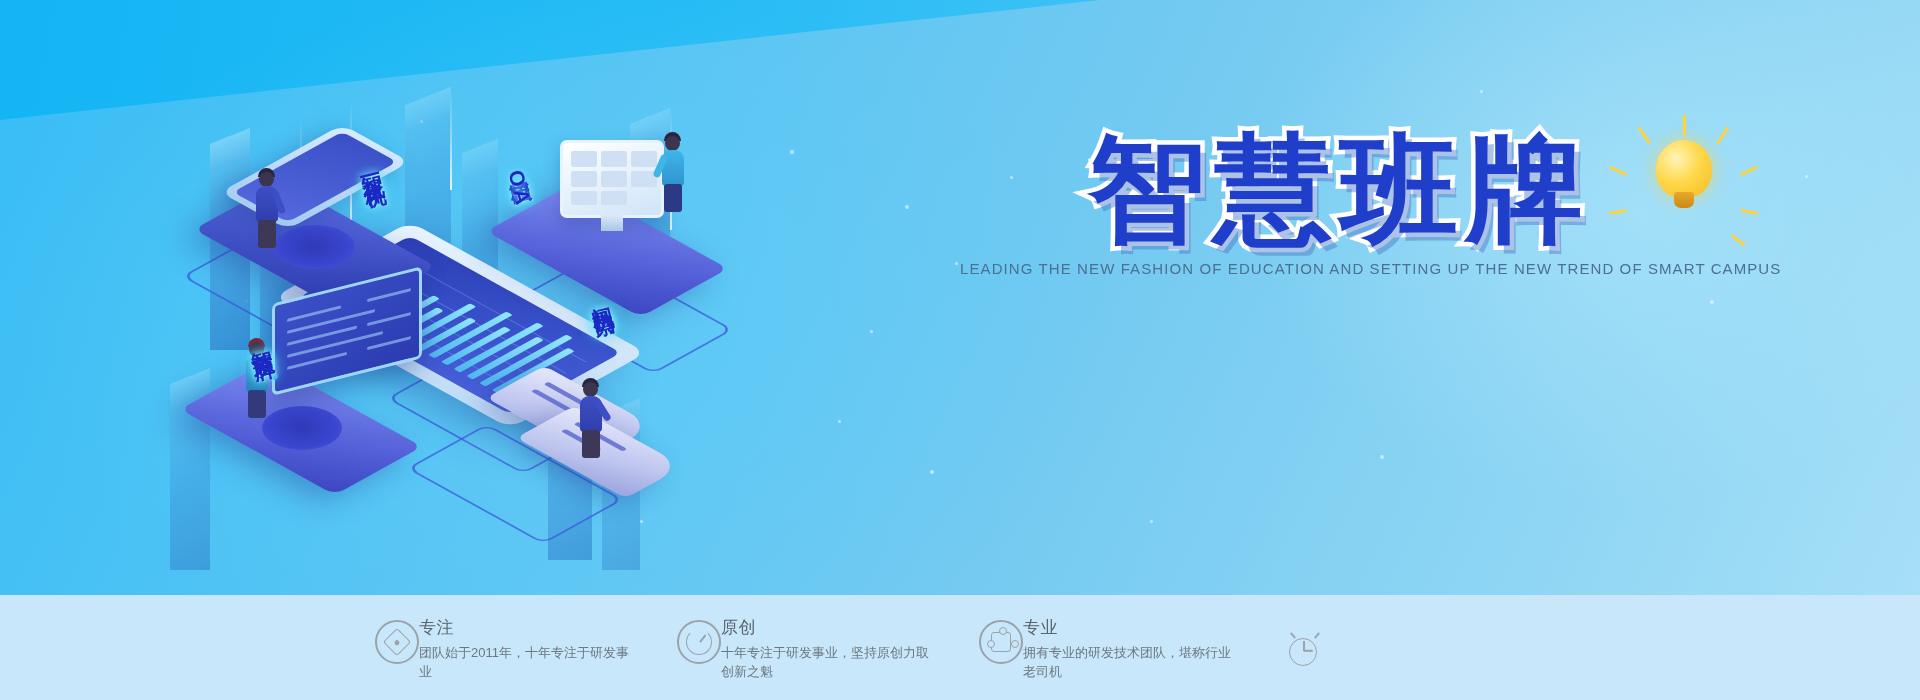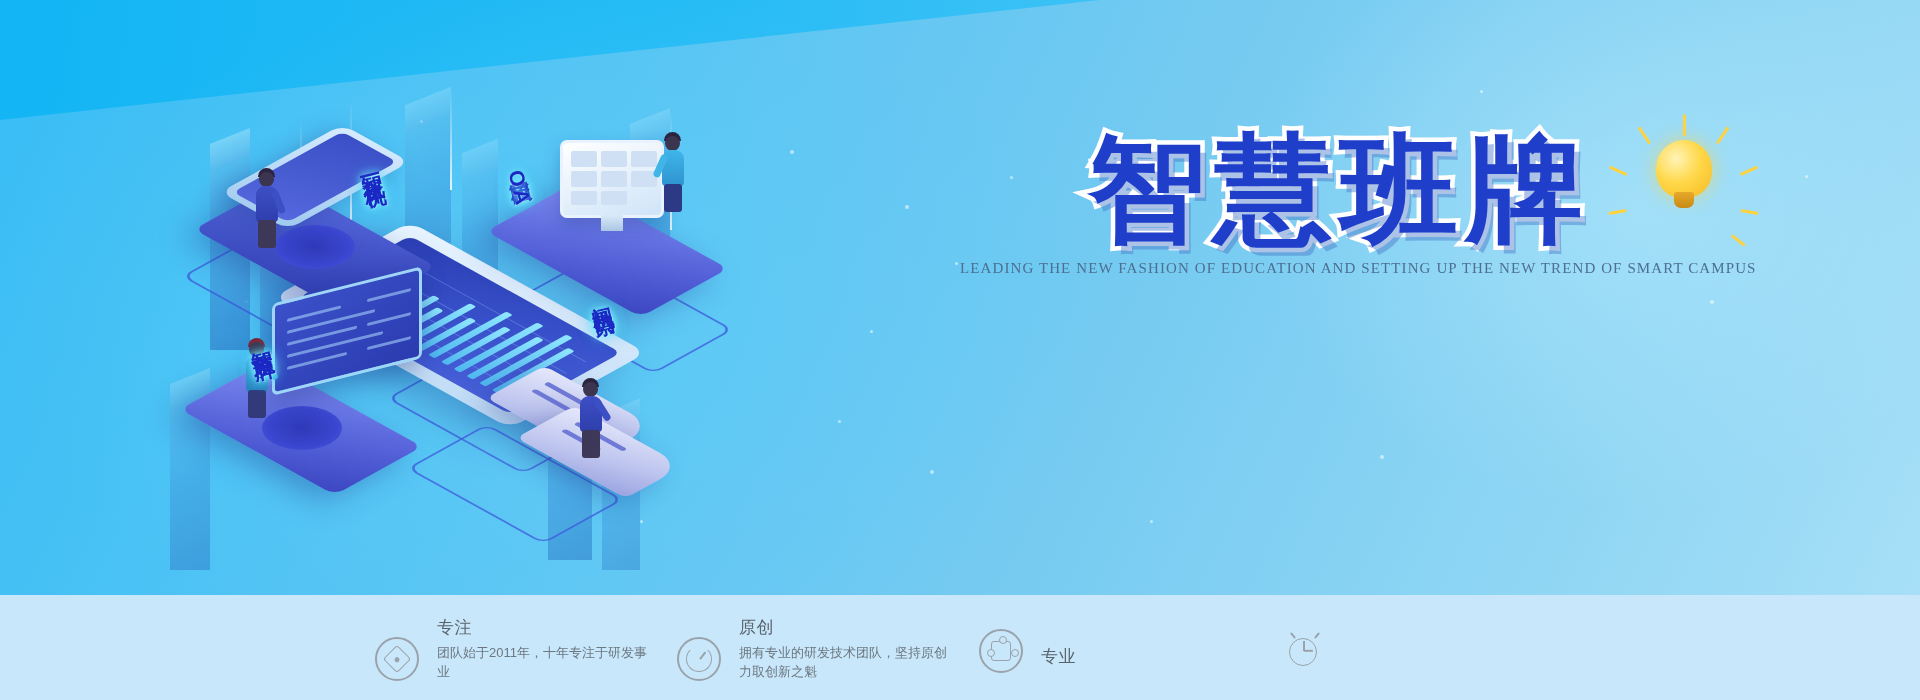--- a/index.html
+++ b/index.html
@@ -189,21 +189,21 @@
     paint-order:stroke fill;
     text-shadow:2px 3px 0 rgba(110,150,205,.35);
     white-space:nowrap;
   }
 
   .title-en {
     margin-top:12px;
     font-size:15px;
     letter-spacing:1.1px;
     color:#4c6f92;
-    font-family:Liberation Serif, serif;
+    font-family:Liberation Sans, sans-serif;
     white-space:nowrap;
   }
 
   
   #bulb { position:absolute; left:1630px; top:118px; width:110px; height:110px; }
   .bulb-glass {
     position:absolute; left:26px; top:22px; width:56px; height:58px;
     border-radius:50% 50% 46% 46%;
     background:radial-gradient(circle at 36% 32%, #fff4b8 0%, #ffd84a 45%, #f5b91f 100%);
     box-shadow:0 0 18px rgba(255,215,70,.65);
@@ -216,23 +216,23 @@
   .ray { position:absolute; width:3px; border-radius:2px; background:#ffd23f; transform-origin:50% 100%; }
 
   
   #features {
     position:absolute; left:0; bottom:0; width:1920px; height:105px;
     background:#c9e7fa;
     display:flex; align-items:center;
     padding-left:375px;
   }
   .feature {
-    display:flex; align-items:flex-end;
+    display:flex; align-items:flex-start;
     width:302px;
-    gap:18px;
+    gap:0;
   }
   .feature-icon {
     width:44px; height:44px; flex:0 0 44px;
     border:2px solid #9aa3ab; border-radius:50%;
     position:relative; margin-top:6px;
   }
   .feature-body { padding-top:2px; }
   .feature-title {
     font-size:17px; color:#5a646e; font-weight:normal;
     margin-bottom:5px; letter-spacing:.5px;
@@ -451,33 +451,34 @@
       </div>
     </div>
 
     <div class="feature">
       <div class="feature-icon">
         <div class="ic-dial"></div>
         <div class="ic-hand" style="transform:rotate(38deg);"></div>
       </div>
       <div class="feature-body">
         <div class="feature-title">原创</div>
-        <div class="feature-desc">拥有专业的研发技术团队，坚持原创力取创新之魁</div>
+        <div class="feature-desc">十年专注于研发事业，坚持原创力取创新之魁</div>
       </div>
     </div>
 
     <div class="feature">
       <div class="feature-icon">
         <div class="ic-puzzle"></div>
         <div class="ic-nub" style="left:18px;top:5px;"></div>
         <div class="ic-nub" style="left:30px;top:18px;"></div>
         <div class="ic-nub" style="left:6px;top:18px;"></div>
       </div>
       <div class="feature-body">
         <div class="feature-title">专业</div>
+        <div class="feature-desc">拥有专业的研发技术团队，堪称行业老司机</div>
       </div>
     </div>
 
     <div class="feature">
       <div class="feature-icon" style="border-color:transparent;">
         <div class="ic-clock-face"></div>
         <div class="ic-tick" style="left:9px;top:1px;transform:rotate(-40deg);"></div>
         <div class="ic-tick" style="left:33px;top:1px;transform:rotate(40deg);"></div>
         <div class="ic-hand" style="height:10px;margin-top:-10px;transform:rotate(0deg);"></div>
         <div class="ic-hand" style="height:9px;margin-top:0;transform:rotate(-90deg);transform-origin:50% 0;"></div>

